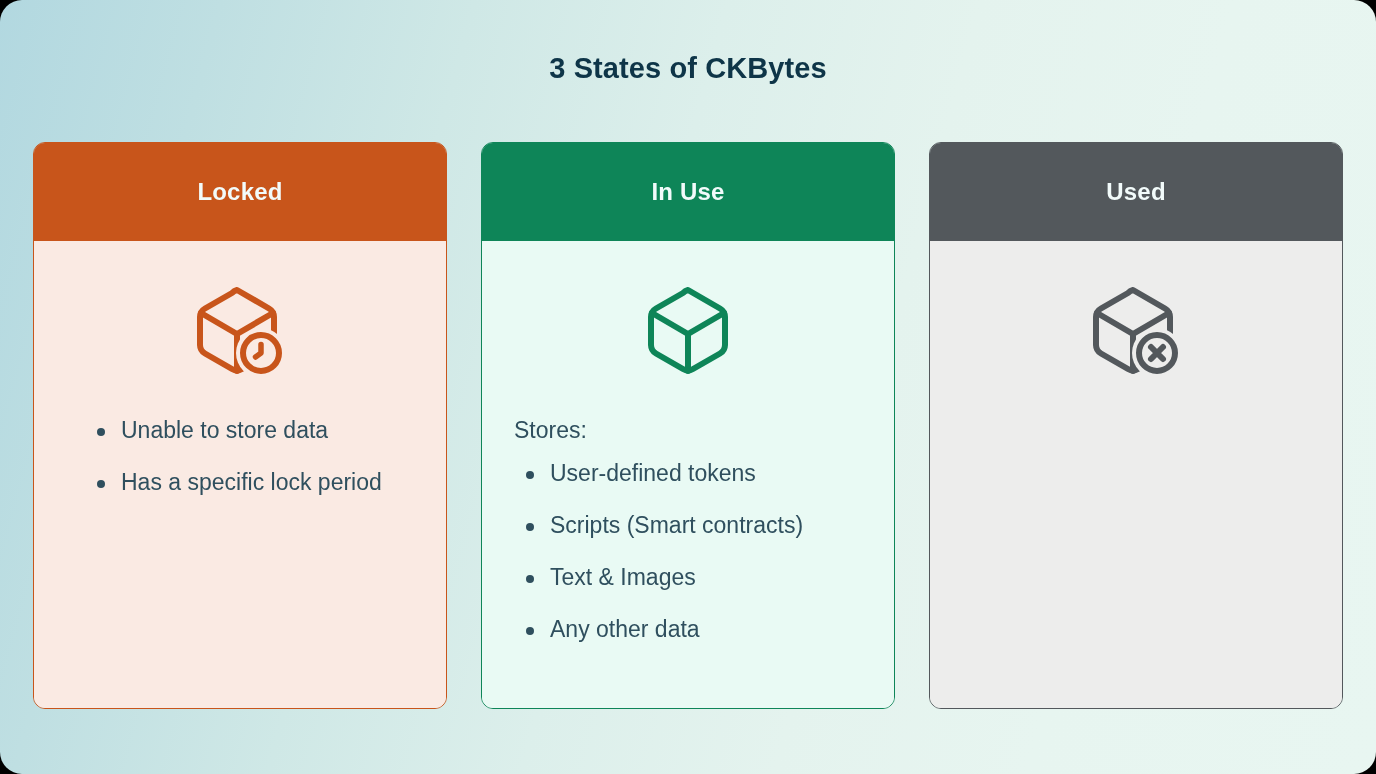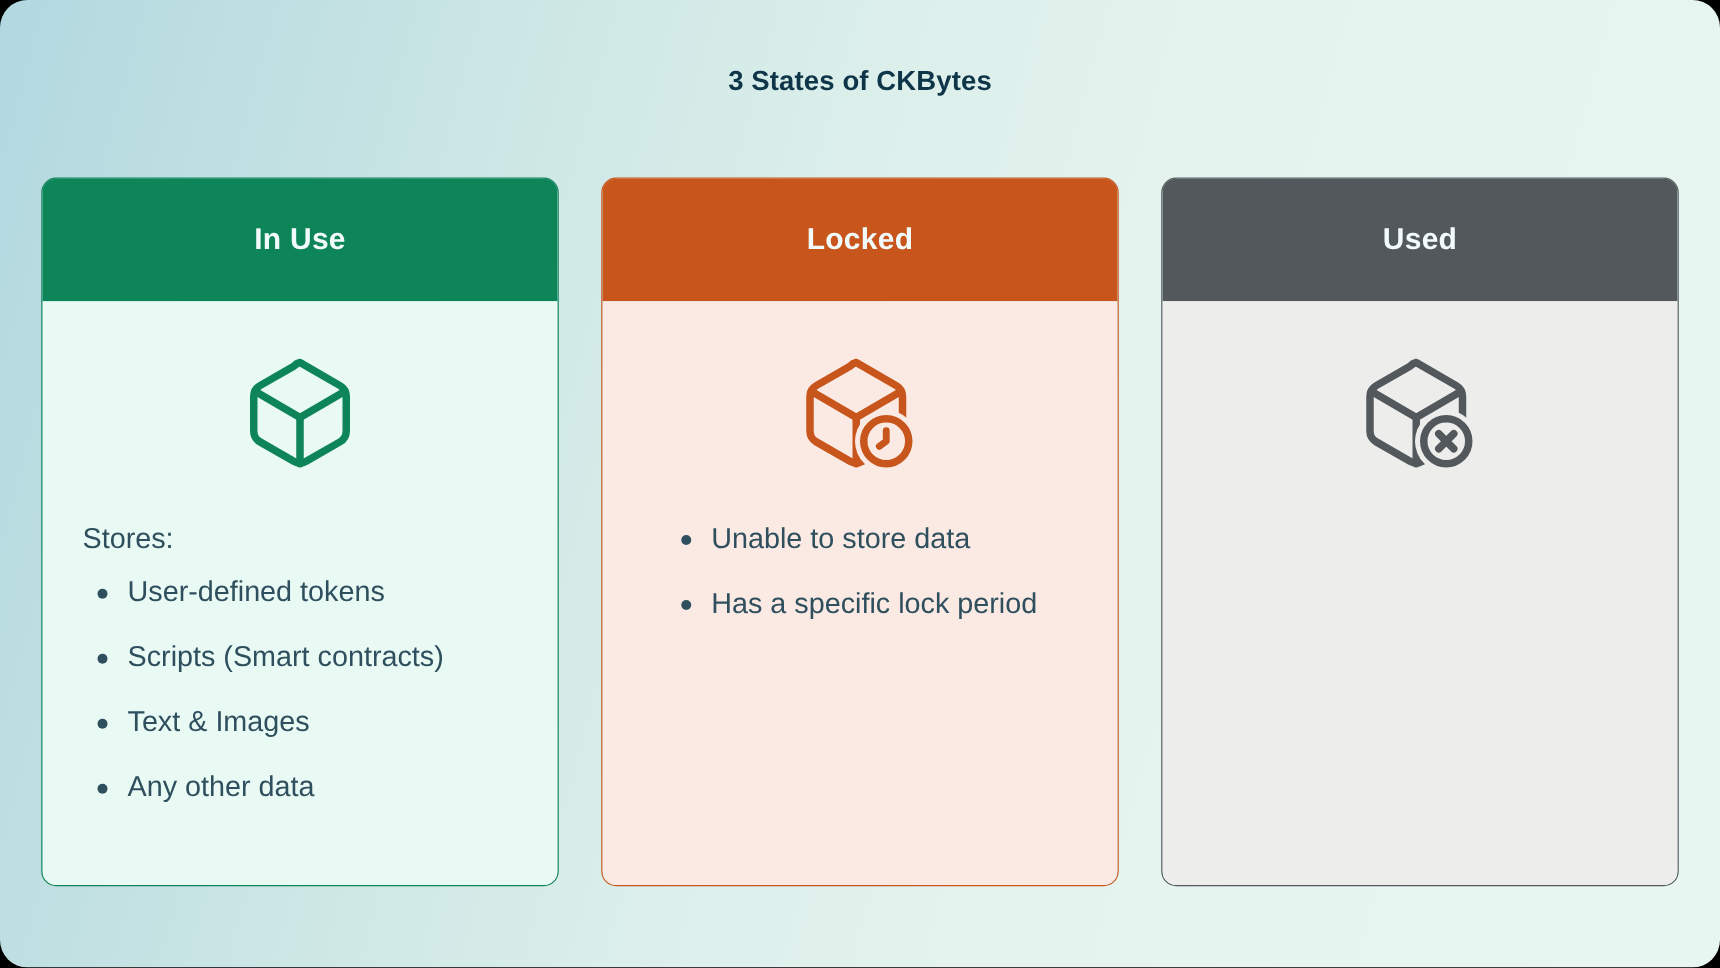--- a/index.html
+++ b/index.html
@@ -31,21 +31,21 @@
                 #e7f5f0 78%,
                 #e8f6f1 100%);
   }
 
   .title {
     position: absolute;
     top: 52px;
     left: 0;
     width: 100%;
     text-align: center;
-    font-size: 22px;
+    font-size: 29px;
     font-weight: bold;
     letter-spacing: 0.1px;
     color: #0e3548;
   }
 
   .cards {
     position: absolute;
     top: 142px;
     left: 33px;
     width: 1310px;
@@ -152,44 +152,20 @@
   .content.no-label ul.bullets { padding-left: 57px; }
 </style>
 </head>
 <body>
 
 <div class="page">
 
   <div class="title">3 States of CKBytes</div>
 
   <div class="cards">
-
-    <div class="card green">
-      <div class="card-header">
-        <span>In Use</span>
-      </div>
-      <div class="card-body">
-        <div class="icon-wrap">
-          <svg width="86" height="92" viewBox="0 0 86 92" fill="none">
-            <path d="M43 5 L75 23.5 A10 10 0 0 1 80 32 L80 60 A10 10 0 0 1 75 68.5 L48 84 A10 10 0 0 1 38 84 L11 68.5 A10 10 0 0 1 6 60 L6 32 A10 10 0 0 1 11 23.5 L38 8 A10 10 0 0 1 43 5 Z" stroke="#0e8558" stroke-width="6" stroke-linejoin="round" stroke-linecap="round"></path>
-            <path d="M7 28 L43 49 L79 28" stroke="#0e8558" stroke-width="6" stroke-linejoin="round" stroke-linecap="round"></path>
-            <path d="M43 49 L43 86" stroke="#0e8558" stroke-width="6" stroke-linejoin="round" stroke-linecap="round"></path>
-          </svg>
-        </div>
-        <div class="content">
-          <div class="stores-label">Stores:</div>
-          <ul class="bullets">
-            <li><span class="bullet-dot"></span><span>User-defined tokens</span></li>
-            <li><span class="bullet-dot"></span><span>Scripts (Smart contracts)</span></li>
-            <li><span class="bullet-dot"></span><span>Text &amp; Images</span></li>
-            <li><span class="bullet-dot"></span><span>Any other data</span></li>
-          </ul>
-        </div>
-      </div>
-    </div>
 
     <div class="card orange">
       <div class="card-header">
         <span>Locked</span>
       </div>
       <div class="card-body">
         <div class="icon-wrap">
           <svg width="92" height="92" viewBox="0 0 92 92" fill="none">
             <defs>
               <mask id="clockMask">
@@ -208,20 +184,44 @@
         </div>
         <div class="content no-label">
           <ul class="bullets">
             <li><span class="bullet-dot"></span><span>Unable to store data</span></li>
             <li><span class="bullet-dot"></span><span>Has a specific lock period</span></li>
           </ul>
         </div>
       </div>
     </div>
 
+    <div class="card green">
+      <div class="card-header">
+        <span>In Use</span>
+      </div>
+      <div class="card-body">
+        <div class="icon-wrap">
+          <svg width="86" height="92" viewBox="0 0 86 92" fill="none">
+            <path d="M43 5 L75 23.5 A10 10 0 0 1 80 32 L80 60 A10 10 0 0 1 75 68.5 L48 84 A10 10 0 0 1 38 84 L11 68.5 A10 10 0 0 1 6 60 L6 32 A10 10 0 0 1 11 23.5 L38 8 A10 10 0 0 1 43 5 Z" stroke="#0e8558" stroke-width="6" stroke-linejoin="round" stroke-linecap="round"></path>
+            <path d="M7 28 L43 49 L79 28" stroke="#0e8558" stroke-width="6" stroke-linejoin="round" stroke-linecap="round"></path>
+            <path d="M43 49 L43 86" stroke="#0e8558" stroke-width="6" stroke-linejoin="round" stroke-linecap="round"></path>
+          </svg>
+        </div>
+        <div class="content">
+          <div class="stores-label">Stores:</div>
+          <ul class="bullets">
+            <li><span class="bullet-dot"></span><span>User-defined tokens</span></li>
+            <li><span class="bullet-dot"></span><span>Scripts (Smart contracts)</span></li>
+            <li><span class="bullet-dot"></span><span>Text &amp; Images</span></li>
+            <li><span class="bullet-dot"></span><span>Any other data</span></li>
+          </ul>
+        </div>
+      </div>
+    </div>
+
     <div class="card gray">
       <div class="card-header">
         <span>Used</span>
       </div>
       <div class="card-body">
         <div class="icon-wrap">
           <svg width="92" height="92" viewBox="0 0 92 92" fill="none">
             <defs>
               <mask id="xMask">
                 <rect x="0" y="0" width="92" height="92" fill="#fff"></rect>

